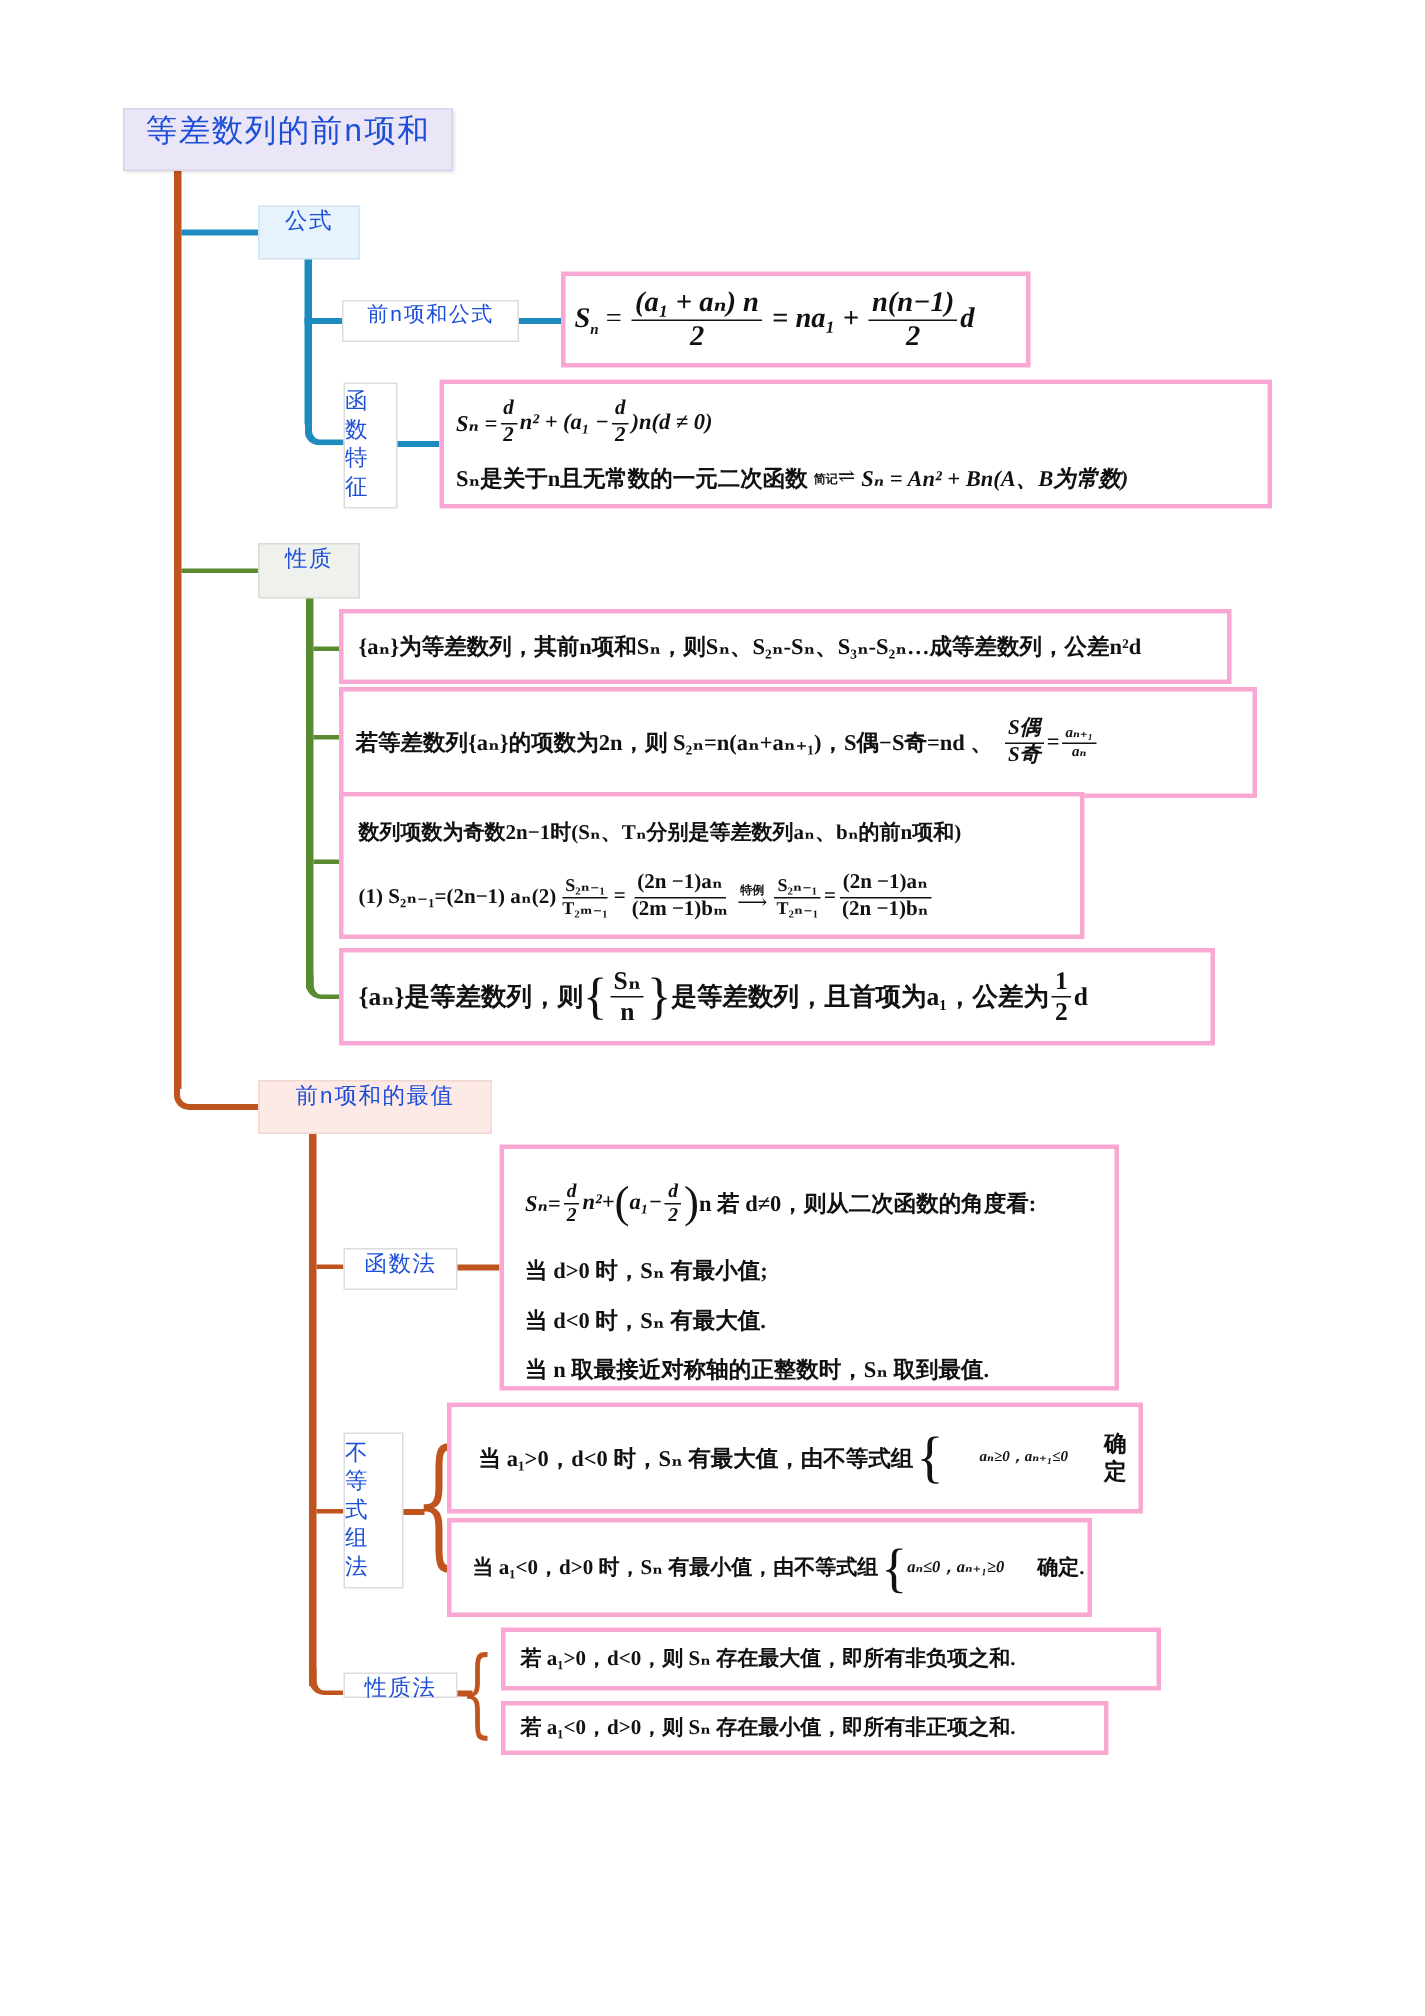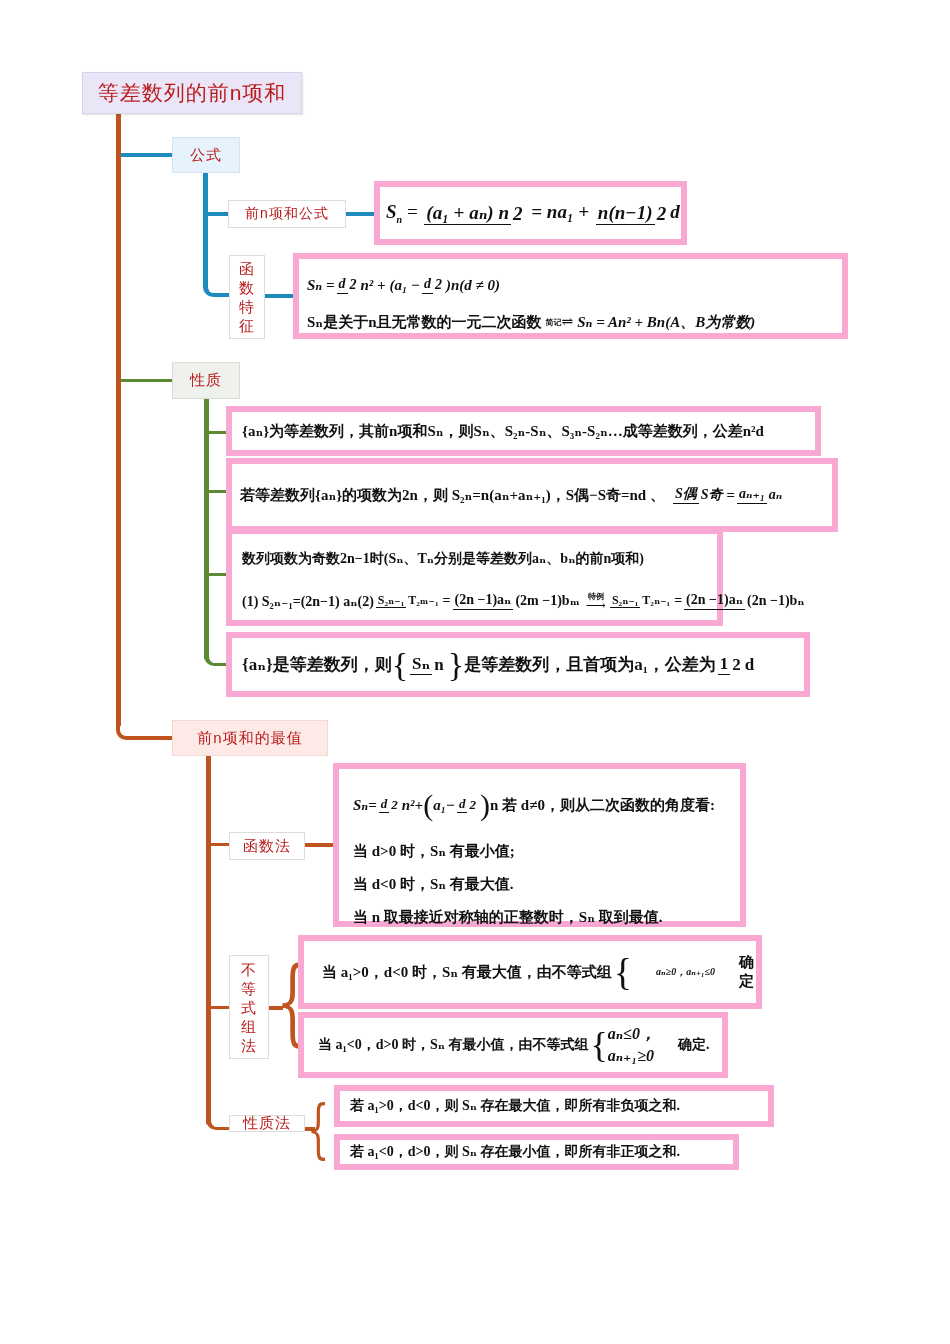--- a/index.html
+++ b/index.html
@@ -1,35 +1,35 @@
 <!DOCTYPE html>
 <html><head>
 <meta charset="utf-8">
 <style>
   html, body { margin:0; padding:0; background:#ffffff; }
   body { width:950px; height:1344px; position:relative; overflow:hidden;
          font-family:"DejaVu Serif","Liberation Serif",serif; color:#1a1a1a; }
   .node { position:absolute; box-sizing:border-box; border:1px solid #dcdcdc; background:#fff;
-          display:flex; align-items:center; justify-content:center; font-size:15px; color:#b91c1c;
-          font-family:Liberation Sans, sans-serif; letter-spacing:1px; }
+          display:flex; align-items:flex-start; justify-content:center; font-size:15px; color:#1d4ed8;
+          font-family:Liberation Mono, monospace; letter-spacing:1px; }
   .root { background:#ebe6f7; border:1px solid #d8d2ea; font-size:21px; letter-spacing:1px;
           box-shadow:1px 1px 2px rgba(0,0,0,0.12); }
   .n-formula { background:#e6f2fc; border-color:#d5e4f0; }
   .n-prop { background:#eef1ec; border-color:#d8ddd4; }
   .n-max { background:#fde9e6; border-color:#f2d7d2; }
   .vert { flex-direction:column; line-height:19px; font-size:15px; }
-  .box { position:absolute; box-sizing:border-box; border:6px solid #f9a8d4; background:#fff;
+  .box { position:absolute; box-sizing:border-box; border:3px solid #f9a8d4; background:#fff;
          font-family:"Liberation Serif","DejaVu Serif",serif; font-weight:bold; color:#111; }
   .line { position:absolute; }
   .o { background:#c0541f; }
   .b { background:#1e8bbf; }
   .g { background:#5a8a32; }
   .it { font-style:italic; }
   sub, sup { font-size:10px; }
-  .frac { display:inline-flex; flex-direction:row; align-items:center; vertical-align:middle; margin:0 2px; }
+  .frac { display:inline-flex; flex-direction:column; align-items:center; vertical-align:middle; margin:0 2px; }
   .frac .num { border-bottom:1.5px solid #111; padding:0 2px; line-height:1.15; }
   .frac .den { padding:0 2px; line-height:1.15; }
   .row { white-space:nowrap; }
   .curve { position:absolute; box-sizing:border-box; border-left:4px solid; border-bottom:4px solid; border-bottom-left-radius:10px; }
   .brace { position:absolute; font-family:"DejaVu Serif",serif; color:#c0541f; font-weight:normal; }
 </style>
 </head>
 <body>
 
 <div class="line o" style="left:116px;top:112px;width:5px;height:614px;"></div>
@@ -112,21 +112,21 @@
   <span class="row">{aₙ}为等差数列，其前n项和Sₙ，则Sₙ、S₂ₙ-Sₙ、S₃ₙ-S₂ₙ…成等差数列，公差n²d</span>
 </div>
 
 <div class="box" style="left:226px;top:458px;width:612px;height:74px;display:flex;align-items:center;padding-left:8px;font-size:15px;">
   <span class="row">若等差数列{aₙ}的项数为2n，则 S₂ₙ=n(aₙ+aₙ₊₁)，S偶−S奇=nd 、</span>
   <span class="frac it" style="margin-left:8px;font-size:14px;">
       <span class="num">S偶</span>
       <span class="den">S奇</span>
     </span>
   <span>=</span>
-  <span class="frac it" style="font-size:14px;">
+  <span class="frac it" style="font-size:10px;">
       <span class="num">aₙ₊₁</span>
       <span class="den">aₙ</span>
     </span>
 </div>
 
 <div class="box" style="left:226px;top:528px;width:497px;height:98px;padding:8px 10px;font-size:14px;">
   <div class="row" style="height:34px;line-height:34px;">数列项数为奇数2n−1时(Sₙ、Tₙ分别是等差数列aₙ、bₙ的前n项和)</div>
   <div class="row" style="display:flex;align-items:center;height:50px;">
     <span>(1) S₂ₙ₋₁=(2n−1) aₙ(2)</span>
     <span class="frac" style="font-size:12px;">
@@ -220,21 +220,21 @@
   <span style="display:inline-flex;flex-direction:row;font-size:10px;line-height:24px;margin-left:24px;" class="it">
     <span>aₙ≥0，</span>
     <span>aₙ₊₁≤0</span>
   </span>
   <span style="margin-left:24px;">确定</span>
 </div>
 
 <div class="box" style="left:298px;top:1012px;width:430px;height:66px;display:flex;align-items:center;padding-left:14px;font-size:14px;">
   <span class="row">当 a₁&lt;0，d&gt;0 时，Sₙ 有最小值，由不等式组</span>
   <span style="font-size:36px;font-weight:normal;margin-left:2px;">{</span>
-  <span style="display:inline-flex;flex-direction:column;font-size:16px;line-height:22px;" class="it">
+  <span style="display:inline-flex;font-size:11px;line-height:22px;" class="it">
     <span>aₙ≤0，</span>
     <span>aₙ₊₁≥0</span>
   </span>
   <span style="margin-left:22px;">确定.</span>
 </div>
 
 <div class="node" style="left:229px;top:1115px;width:76px;height:17px;">
   <span>性质法</span>
 </div>
 <div class="line o" style="left:305px;top:1127px;width:10px;height:4px;"></div>

